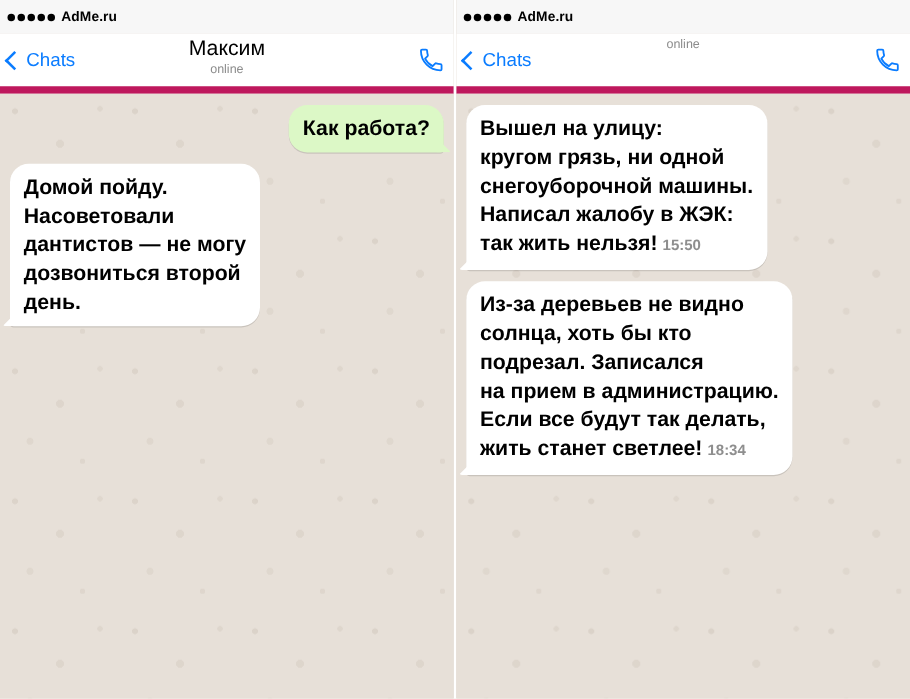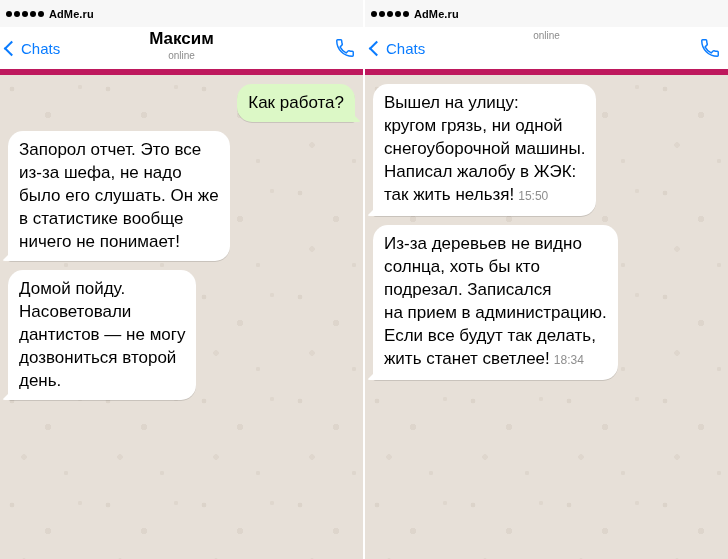--- a/index.html
+++ b/index.html
@@ -90,21 +90,21 @@
   }
   .title-block {
     position: absolute;
     left: 0; right: 0;
     top: 2px;
     text-align: center;
     pointer-events: none;
   }
   .chat-title {
     font-size: 17px;
-    font-weight: bold;
+    font-weight: normal;
     color: #000;
     line-height: 20px;
   }
   .chat-sub {
     font-size: 10px;
     color: #8c8c8c;
     line-height: 13px;
   }
   .call-btn {
     z-index: 2;
@@ -114,20 +114,21 @@
   }
 
   
   .chat-body {
     flex: 1;
     position: relative;
     background-color: #e7e0d8;
     overflow: hidden;
     padding: 9px 8px 0 8px;
     box-sizing: border-box;
+    font-weight: bold;
   }
   .chat-body::before {
     content: "";
     position: absolute;
     inset: 0;
     opacity: 0.5;
     background-image:
       radial-gradient(circle at 12px 14px, rgba(190,178,164,0.55) 0 2.2px, transparent 2.6px),
       radial-gradient(circle at 48px 40px, rgba(190,178,164,0.45) 0 3px, transparent 3.4px),
       radial-gradient(circle at 80px 12px, rgba(190,178,164,0.40) 0 2px, transparent 2.4px),
@@ -224,27 +225,20 @@
       </div>
     </div>
 
     <div class="chat-body">
       <div class="msgs">
 
         <div class="row out">
           <div class="bubble out">Как работа?</div>
         </div>
 
-        <div class="row in">
-          <div class="bubble in">Запорол отчет. Это все
-из-за шефа, не надо
-было его слушать. Он же
-в статистике вообще
-ничего не понимает!</div>
-        </div>
 
 
         <div class="row in">
           <div class="bubble in">Домой пойду.
 Насоветовали
 дантистов — не могу
 дозвониться второй
 день.</div>
         </div>
 

